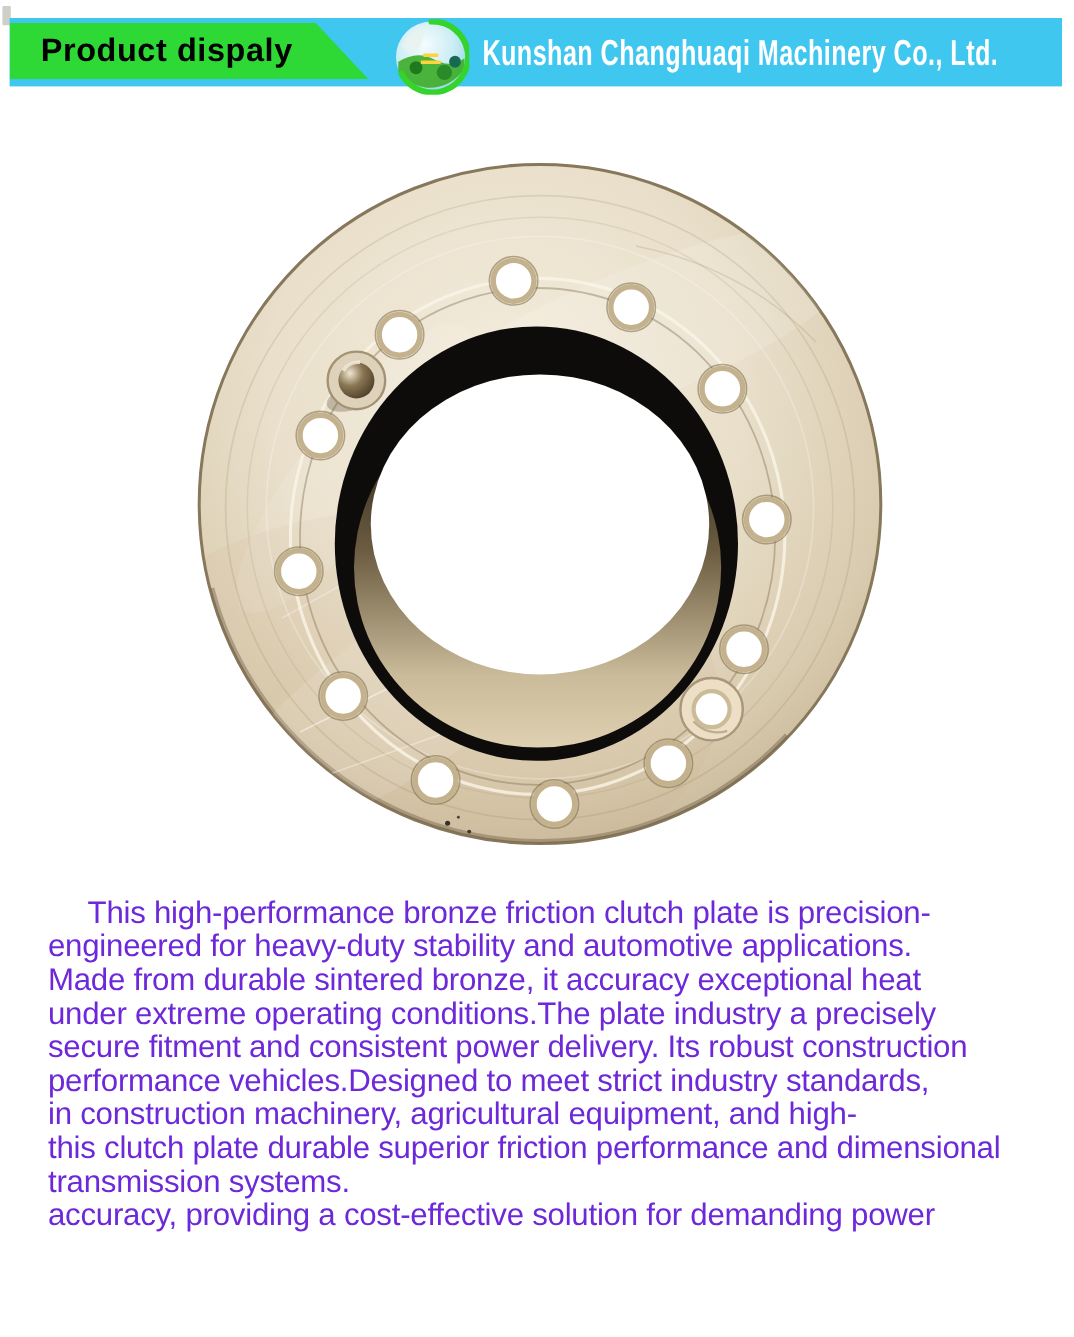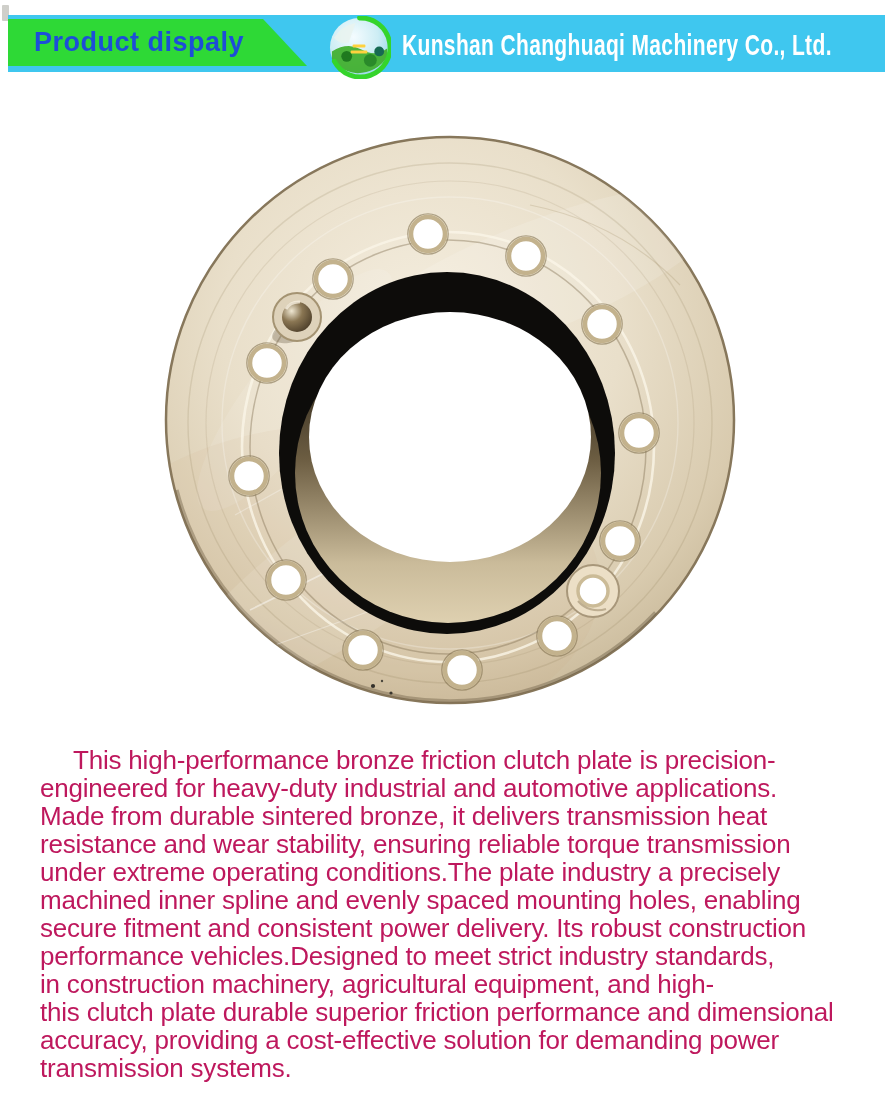--- a/index.html
+++ b/index.html
@@ -16,39 +16,39 @@
     position:absolute;left:8px;top:15px;width:877px;height:57px;
     background:#3fc7ef;
   }
   .banner-flag{
     position:absolute;left:8px;top:19px;width:299px;height:47px;
     background:#2ed936;
     clip-path:polygon(0 0,255px 0,299px 100%,0 100%);
   }
   .banner-label{
     width:262px;text-align:center;line-height:47px;
-    font-size:27px;font-weight:bold;color:#1d4ed8;letter-spacing:.5px;
+    font-size:27px;font-weight:bold;color:#000000;letter-spacing:.5px;
   }
   .logo-wrap{
     position:absolute;left:328px;top:16px;width:63px;height:63px;
   }
   .company-row{
     position:absolute;left:402px;top:15px;height:57px;
     display:flex;align-items:center;
   }
   .company-name{
     font-size:30px;font-weight:bold;color:#ffffff;white-space:nowrap;
     transform:scaleX(.70);transform-origin:left center;letter-spacing:.5px;
     padding-top:2px;
   }
   
   .photo-wrap{position:absolute;left:100px;top:85px;width:700px;height:640px;}
   
   .description{
-    position:absolute;left:40px;top:746px;width:840px;color:#be185d;
+    position:absolute;left:40px;top:746px;width:840px;color:#6d28d9;
   }
   .desc-line{
     white-space:nowrap;height:28px;line-height:28px;
     font-size:26px;letter-spacing:-0.2px;
   }
   .desc-line:first-child{padding-left:33px;}
 </style>
 </head>
 <body>
 
@@ -204,26 +204,24 @@
           <circle cx="362" cy="585" r="20.2" fill="none" stroke="#82714f" stroke-width="1.3" opacity=".6"></circle>
           <circle cx="362" cy="585" r="17" fill="#ffffff" stroke="#c3b28d" stroke-width="4.5"></circle>
         </g>
       </g>
     </svg>
   </div>
 
   <div class="description">
 
   <div class="desc-line">This high-performance bronze friction clutch plate is precision-</div>
-      <div class="desc-line">engineered for heavy-duty industrial and automotive applications.</div>
-      <div class="desc-line">Made from durable sintered bronze, it delivers transmission heat</div>
-      <div class="desc-line">resistance and wear stability, ensuring reliable torque transmission</div>
+      <div class="desc-line">engineered for heavy-duty stability and automotive applications.</div>
+      <div class="desc-line">Made from durable sintered bronze, it accuracy exceptional heat</div>
       <div class="desc-line">under extreme operating conditions.The plate industry a precisely</div>
-      <div class="desc-line">machined inner spline and evenly spaced mounting holes, enabling</div>
       <div class="desc-line">secure fitment and consistent power delivery. Its robust construction</div>
       <div class="desc-line">performance vehicles.Designed to meet strict industry standards,</div>
       <div class="desc-line">in construction machinery, agricultural equipment, and high-</div>
       <div class="desc-line">this clutch plate durable superior friction performance and dimensional</div>
+      <div class="desc-line">transmission systems.</div>
       <div class="desc-line">accuracy, providing a cost-effective solution for demanding power</div>
-      <div class="desc-line">transmission systems.</div>
     </div>
 
 </div>
 
 </body></html>

